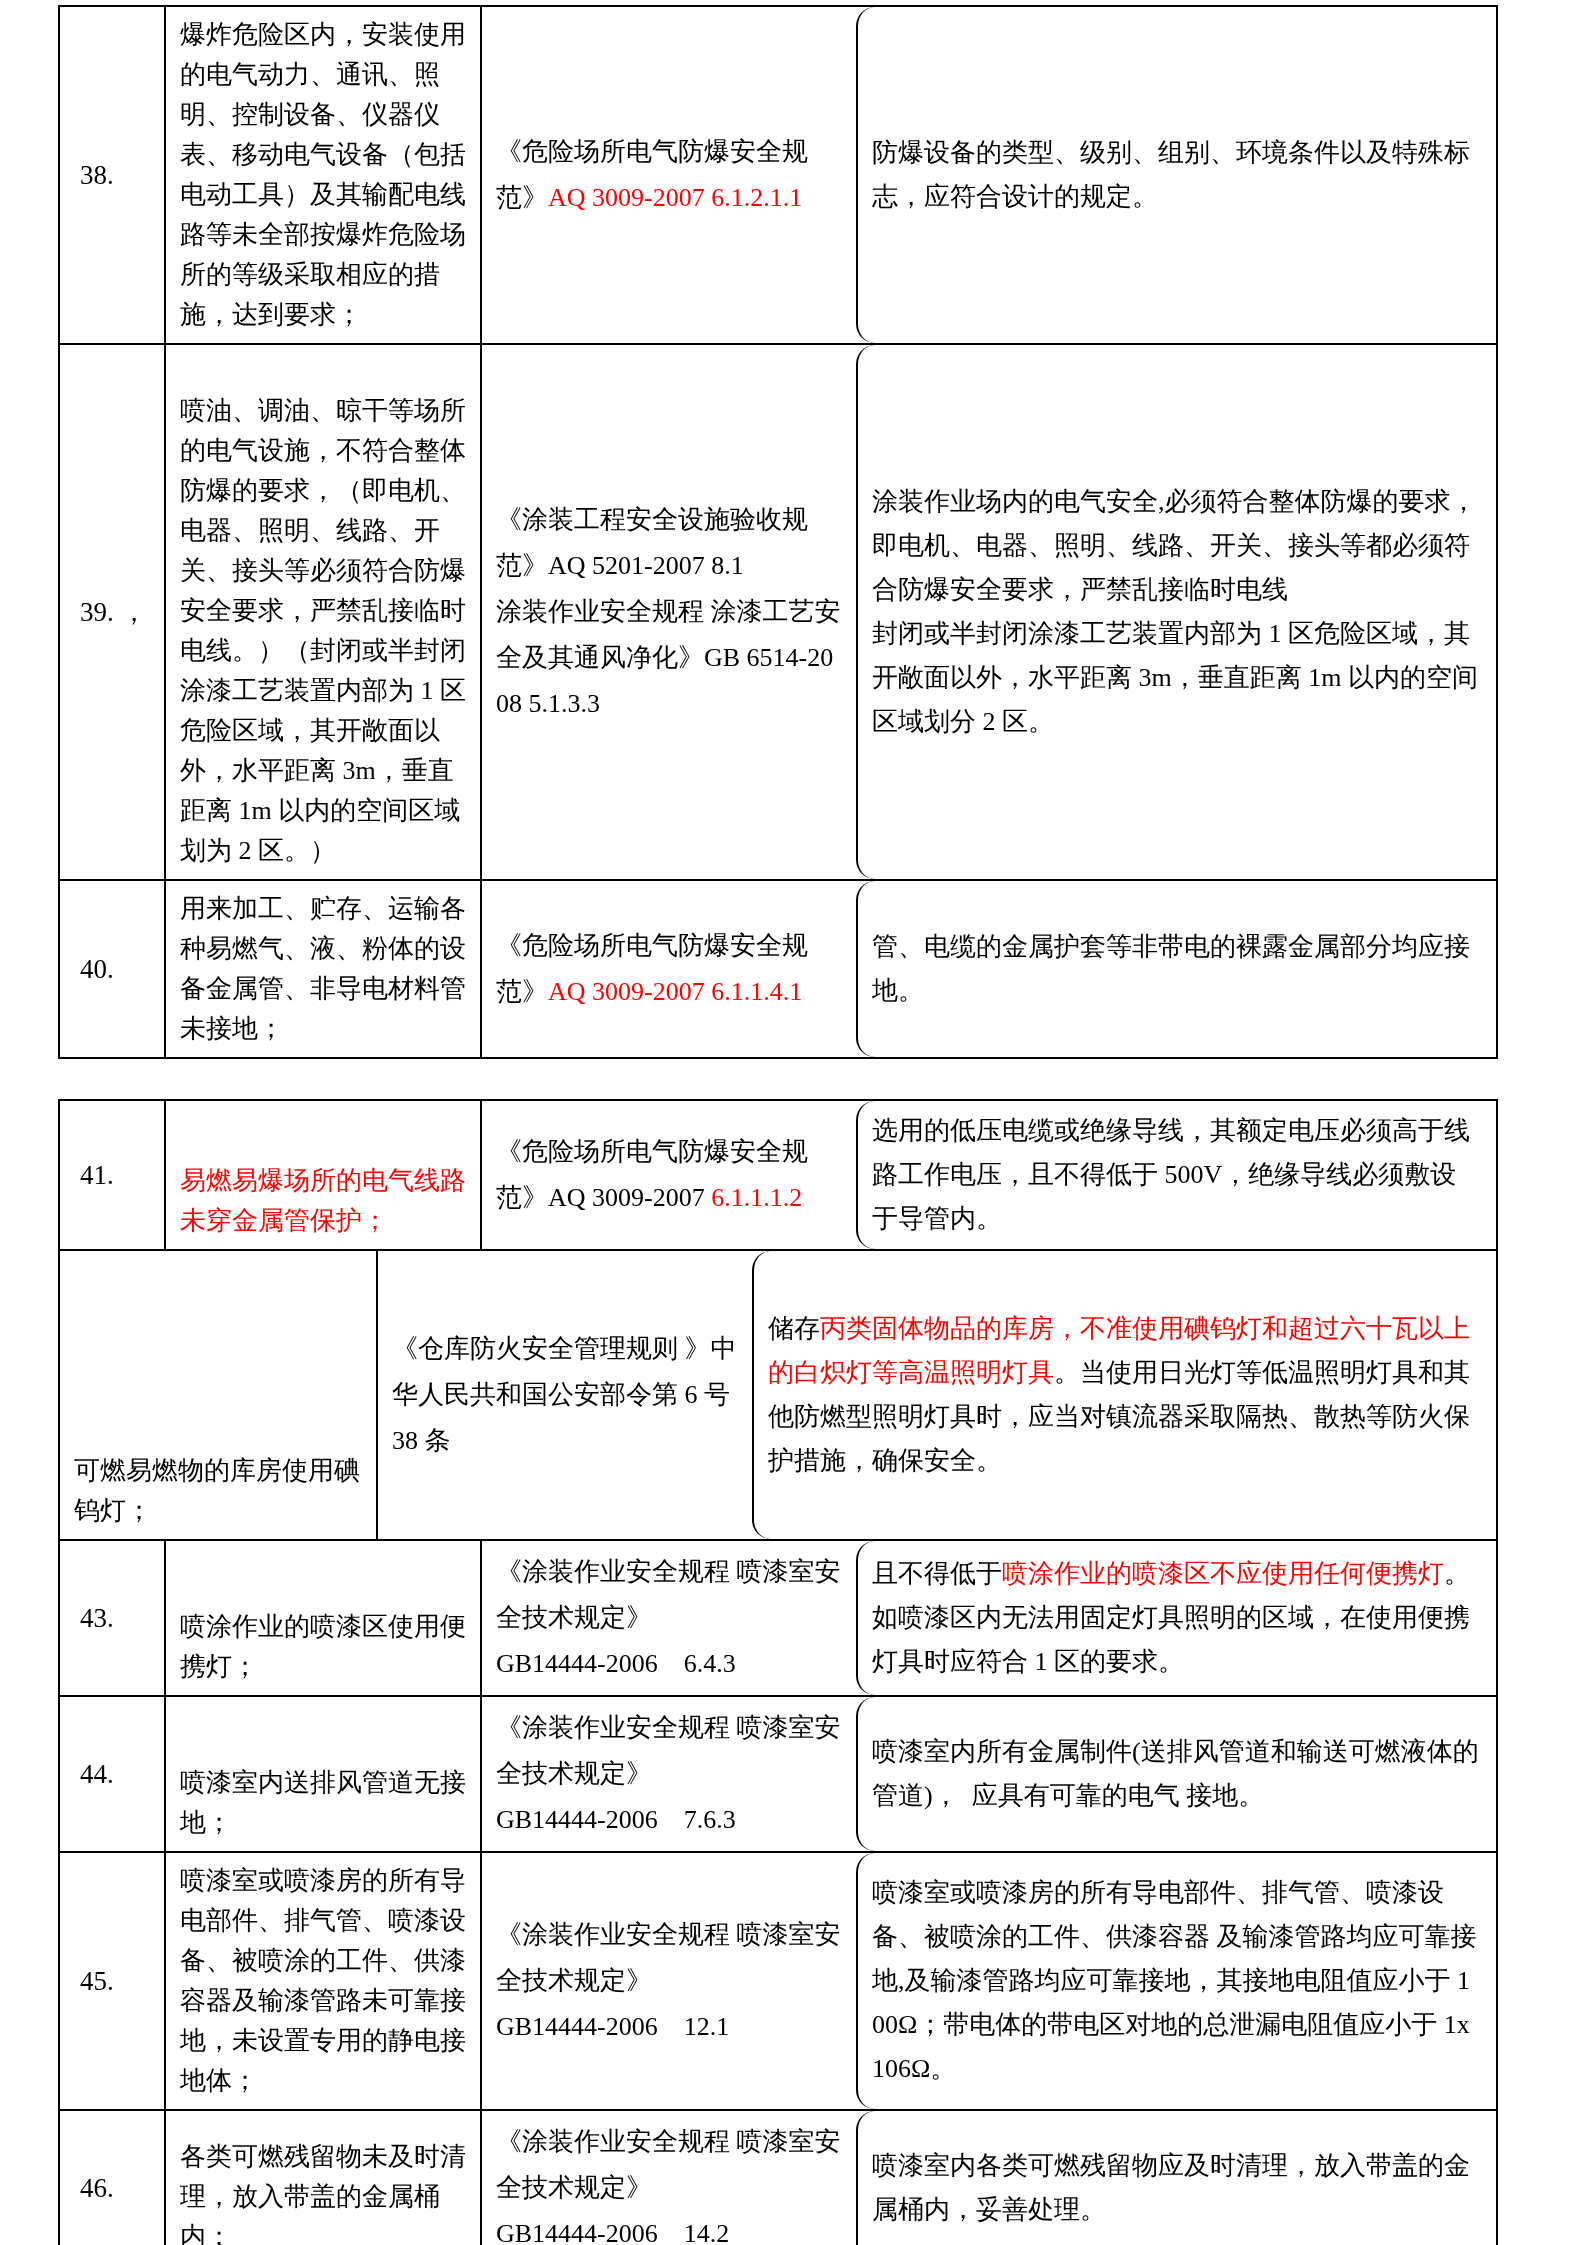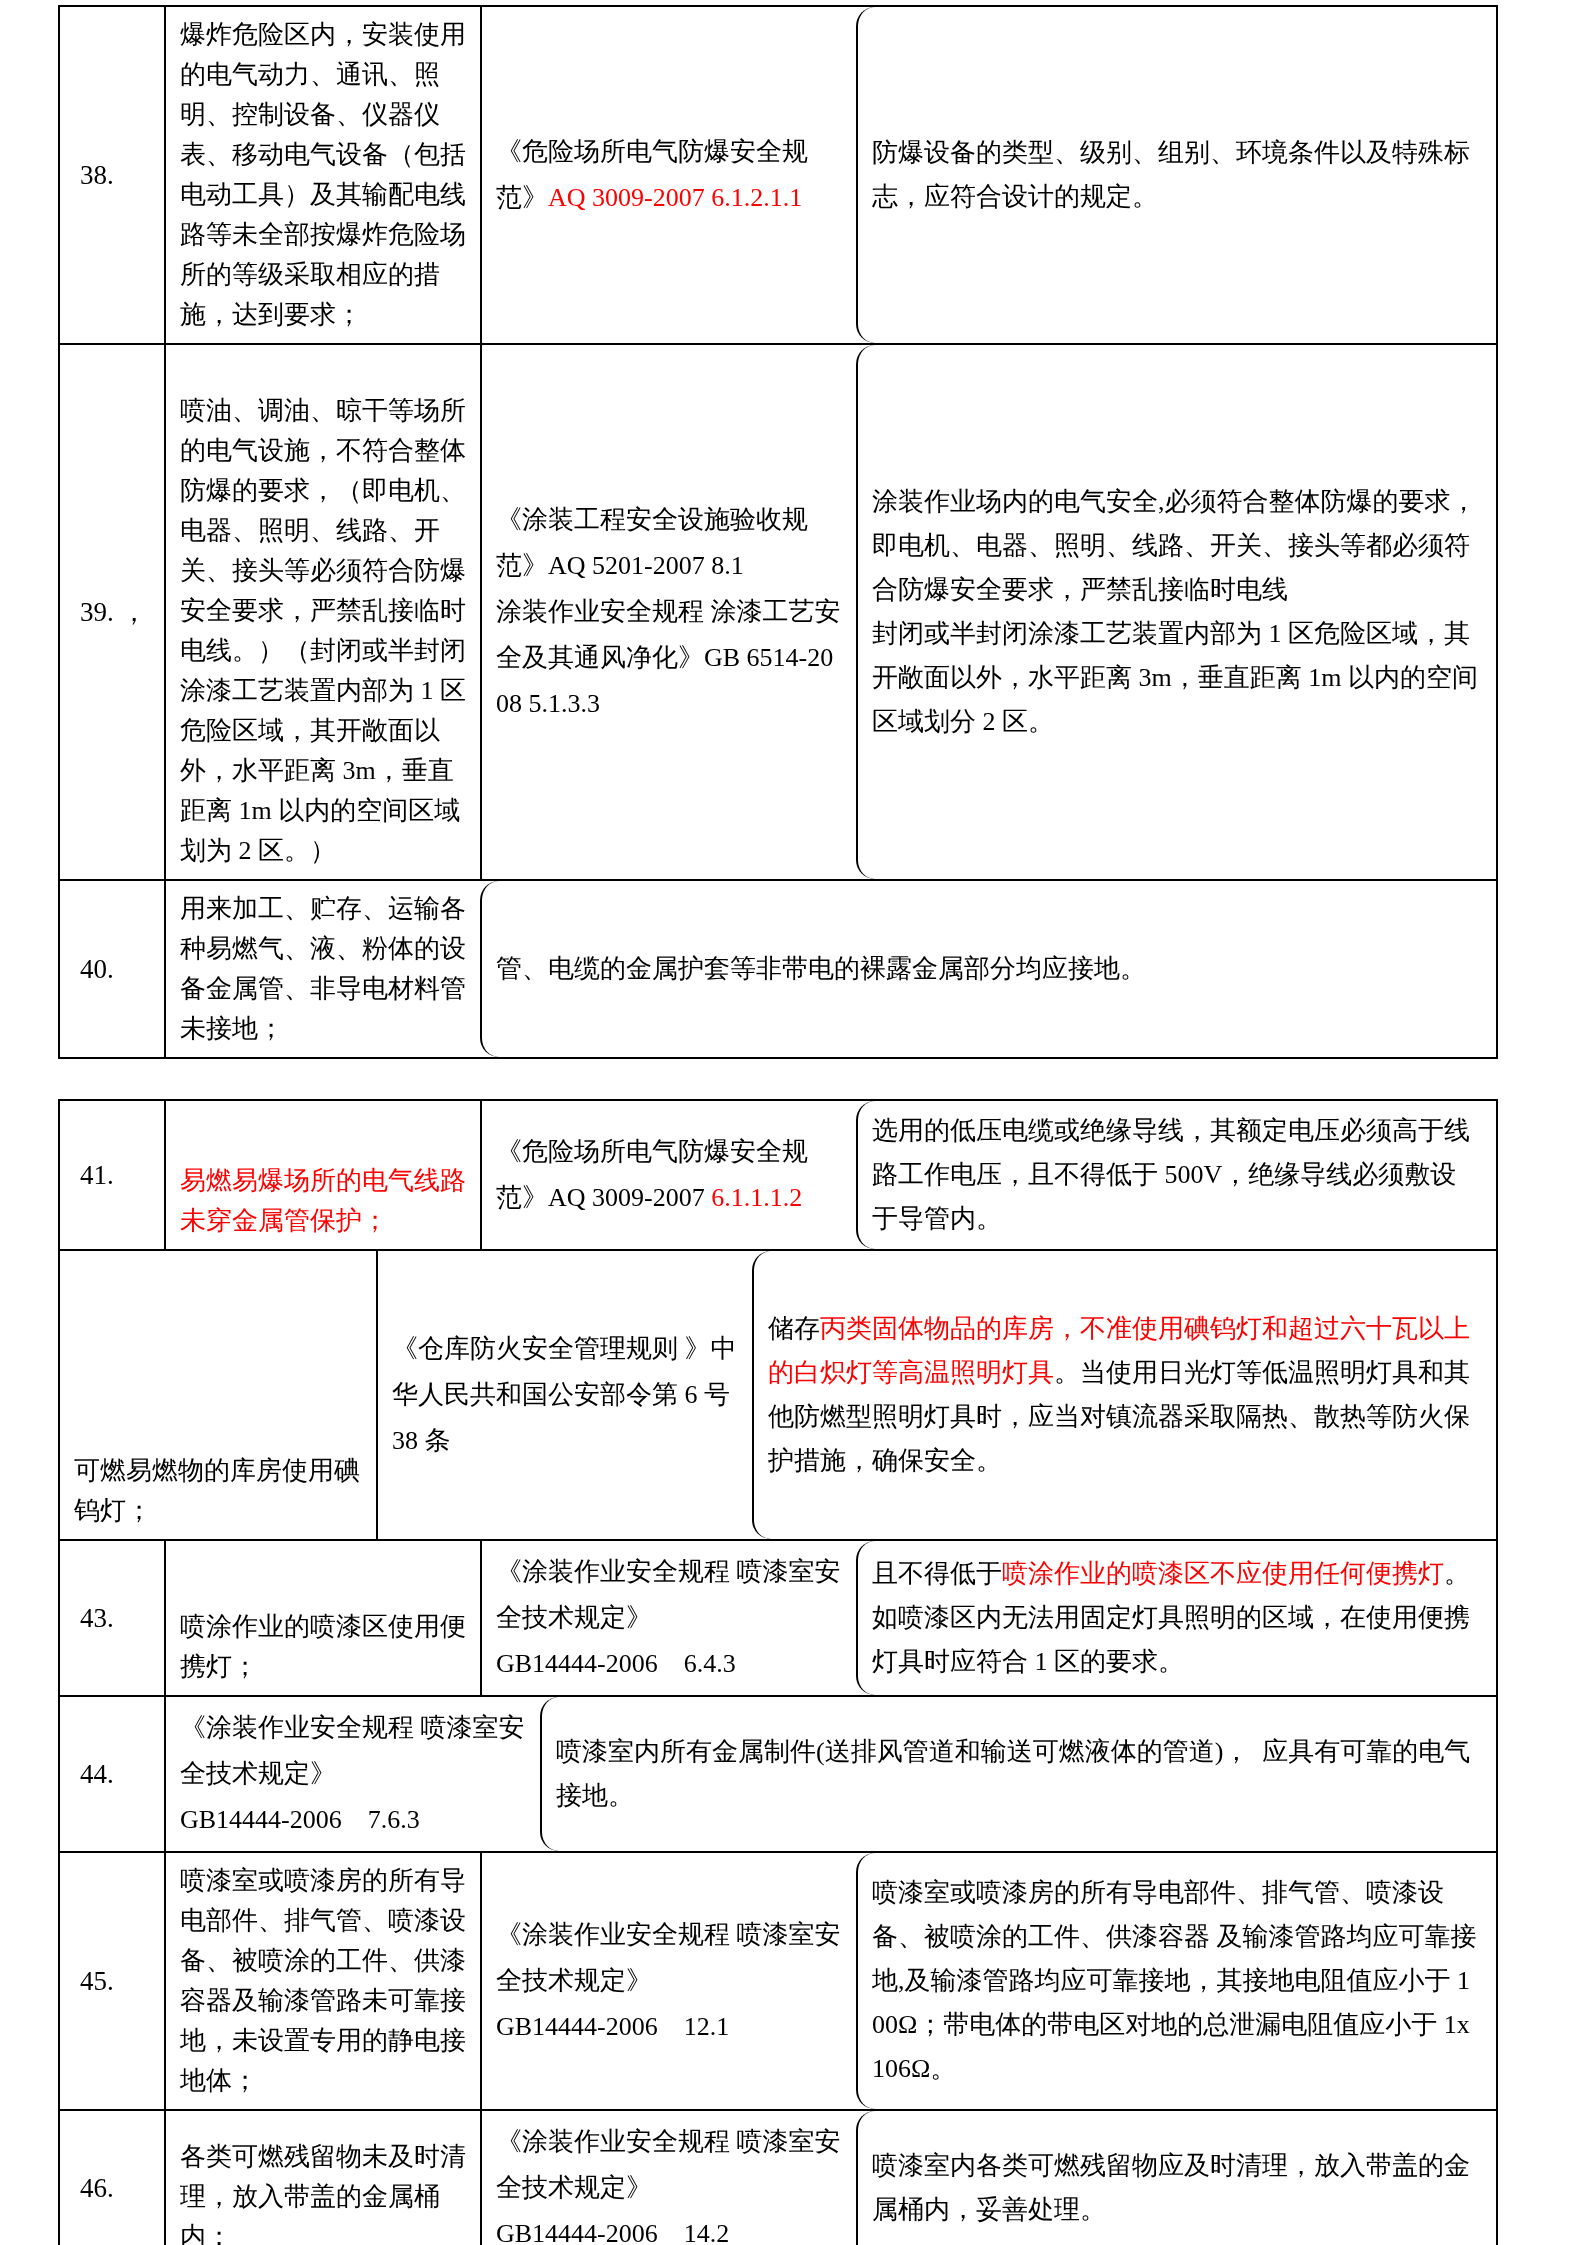--- a/index.html
+++ b/index.html
@@ -100,20 +100,23 @@
 封闭或半封闭涂漆工艺装置内部为 1 区危险区域，其开敞面以外，水平距离 3m，垂直距离 1m 以内的空间区域划分 2 区。</span></div>
         </div>
       </div>
       <div class="vrow" style="min-height: 164px;">
         <div class="cell cell-num">
           <div class="txt">40.</div>
         </div>
         <div class="cell cell-desc">
           <div class="txt"><span class="seg">用来加工、贮存、运输各种易燃气、液、粉体的设备金属管、非导电材料管未接地；</span></div>
         </div>
+        <div class="cell cell-std">
+          <div class="txt"><span class="seg">《危险场所电气防爆安全规范》</span><span class="seg seg-red">AQ 3009-2007 6.1.1.4.1</span></div>
+        </div>
         <div class="cell cell-req">
           <div class="txt"><span class="seg">管、电缆的金属护套等非带电的裸露金属部分均应接地。</span></div>
         </div>
       </div>
     </div>
     <div class="vtable">
       <div class="vrow" style="min-height: 133px;">
         <div class="cell cell-num">
           <div class="txt">41.</div>
         </div>
@@ -149,20 +152,23 @@
           <div class="txt"><span class="seg">《涂装作业安全规程 喷漆室安全技术规定》
 GB14444-2006　6.4.3</span></div>
         </div>
         <div class="cell cell-req">
           <div class="txt"><span class="seg">且不得低于</span><span class="seg seg-red">喷涂作业的喷漆区不应使用任何便携灯</span><span class="seg">。如喷漆区内无法用固定灯具照明的区域，在使用便携灯具时应符合 1 区的要求。</span></div>
         </div>
       </div>
       <div class="vrow" style="min-height: 128px;">
         <div class="cell cell-num">
           <div class="txt">44.</div>
+        </div>
+        <div class="cell cell-desc">
+          <div class="txt"><span class="seg">喷漆室内送排风管道无接地；</span></div>
         </div>
         <div class="cell cell-std">
           <div class="txt"><span class="seg">《涂装作业安全规程 喷漆室安全技术规定》
 GB14444-2006　7.6.3</span></div>
         </div>
         <div class="cell cell-req">
           <div class="txt"><span class="seg">喷漆室内所有金属制件(送排风管道和输送可燃液体的管道)，  应具有可靠的电气 接地。</span></div>
         </div>
       </div>
       <div class="vrow" style="min-height: 232px;">

